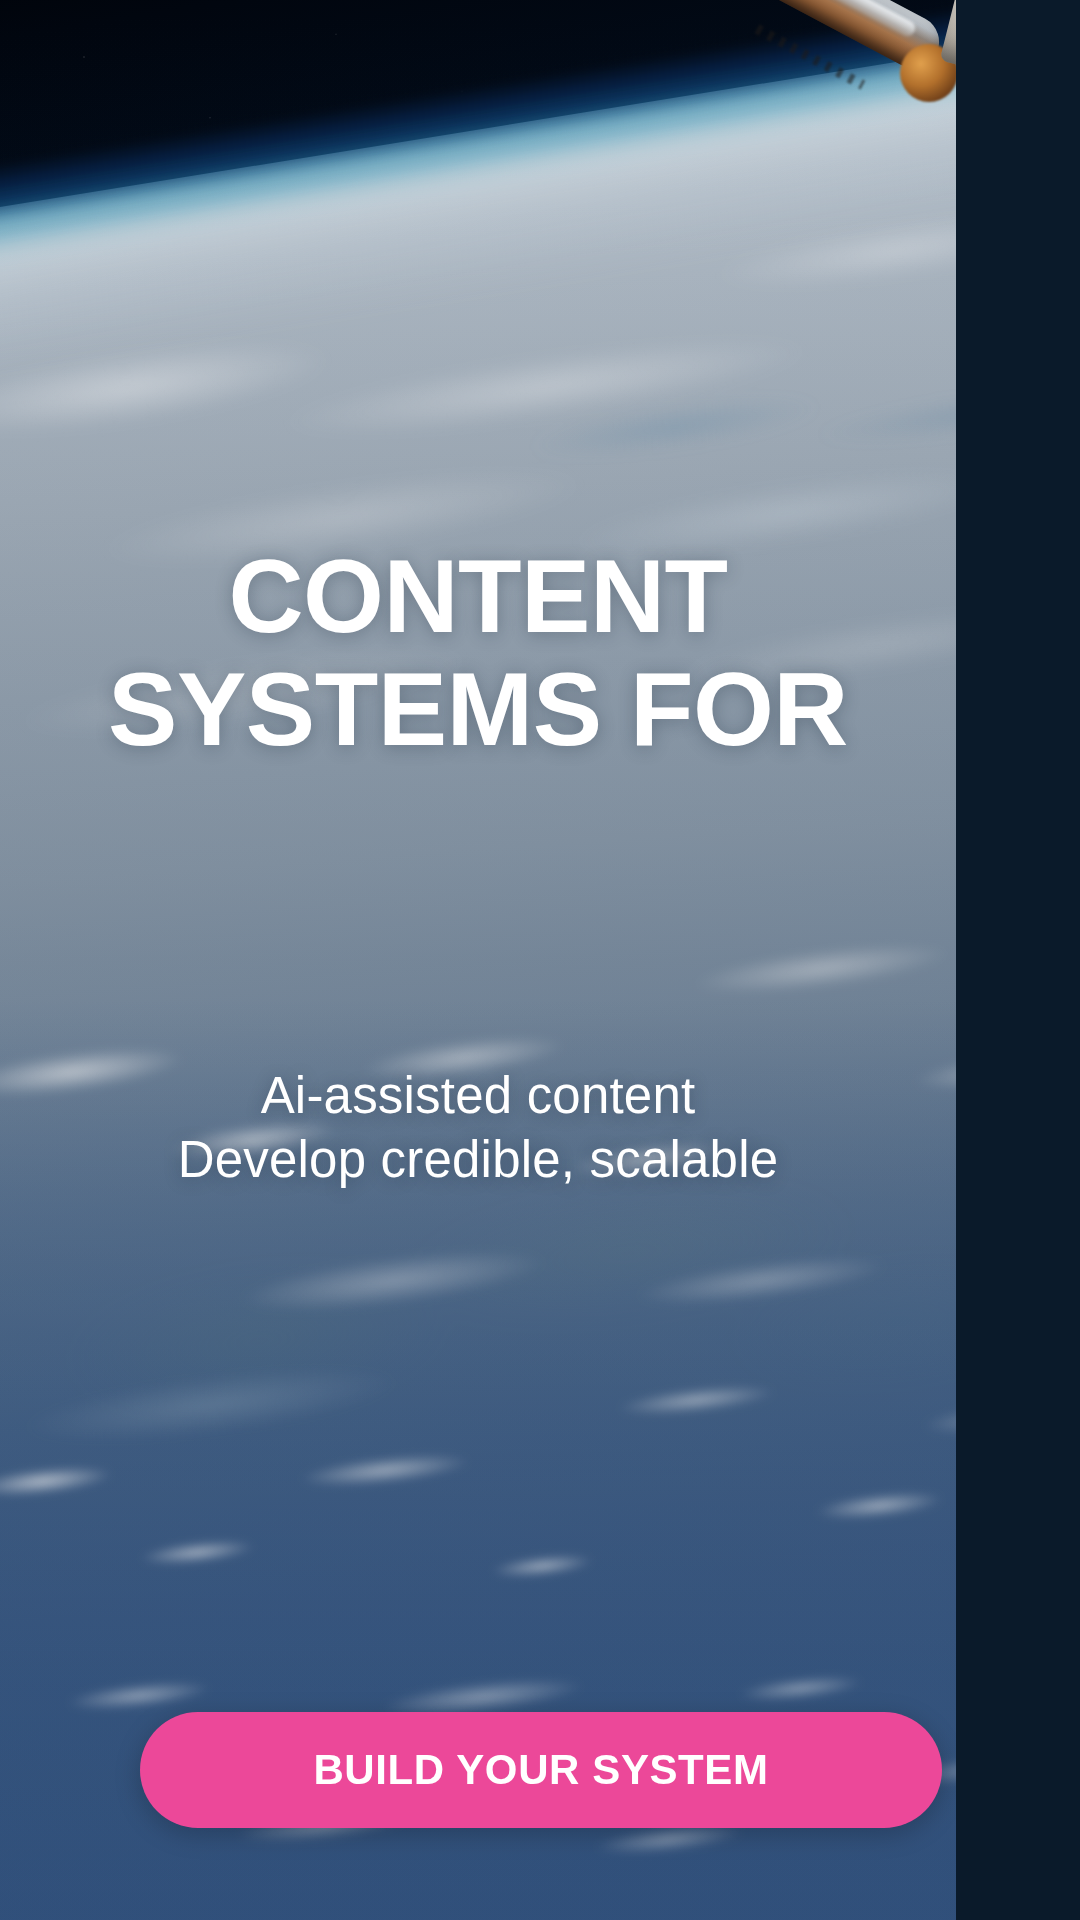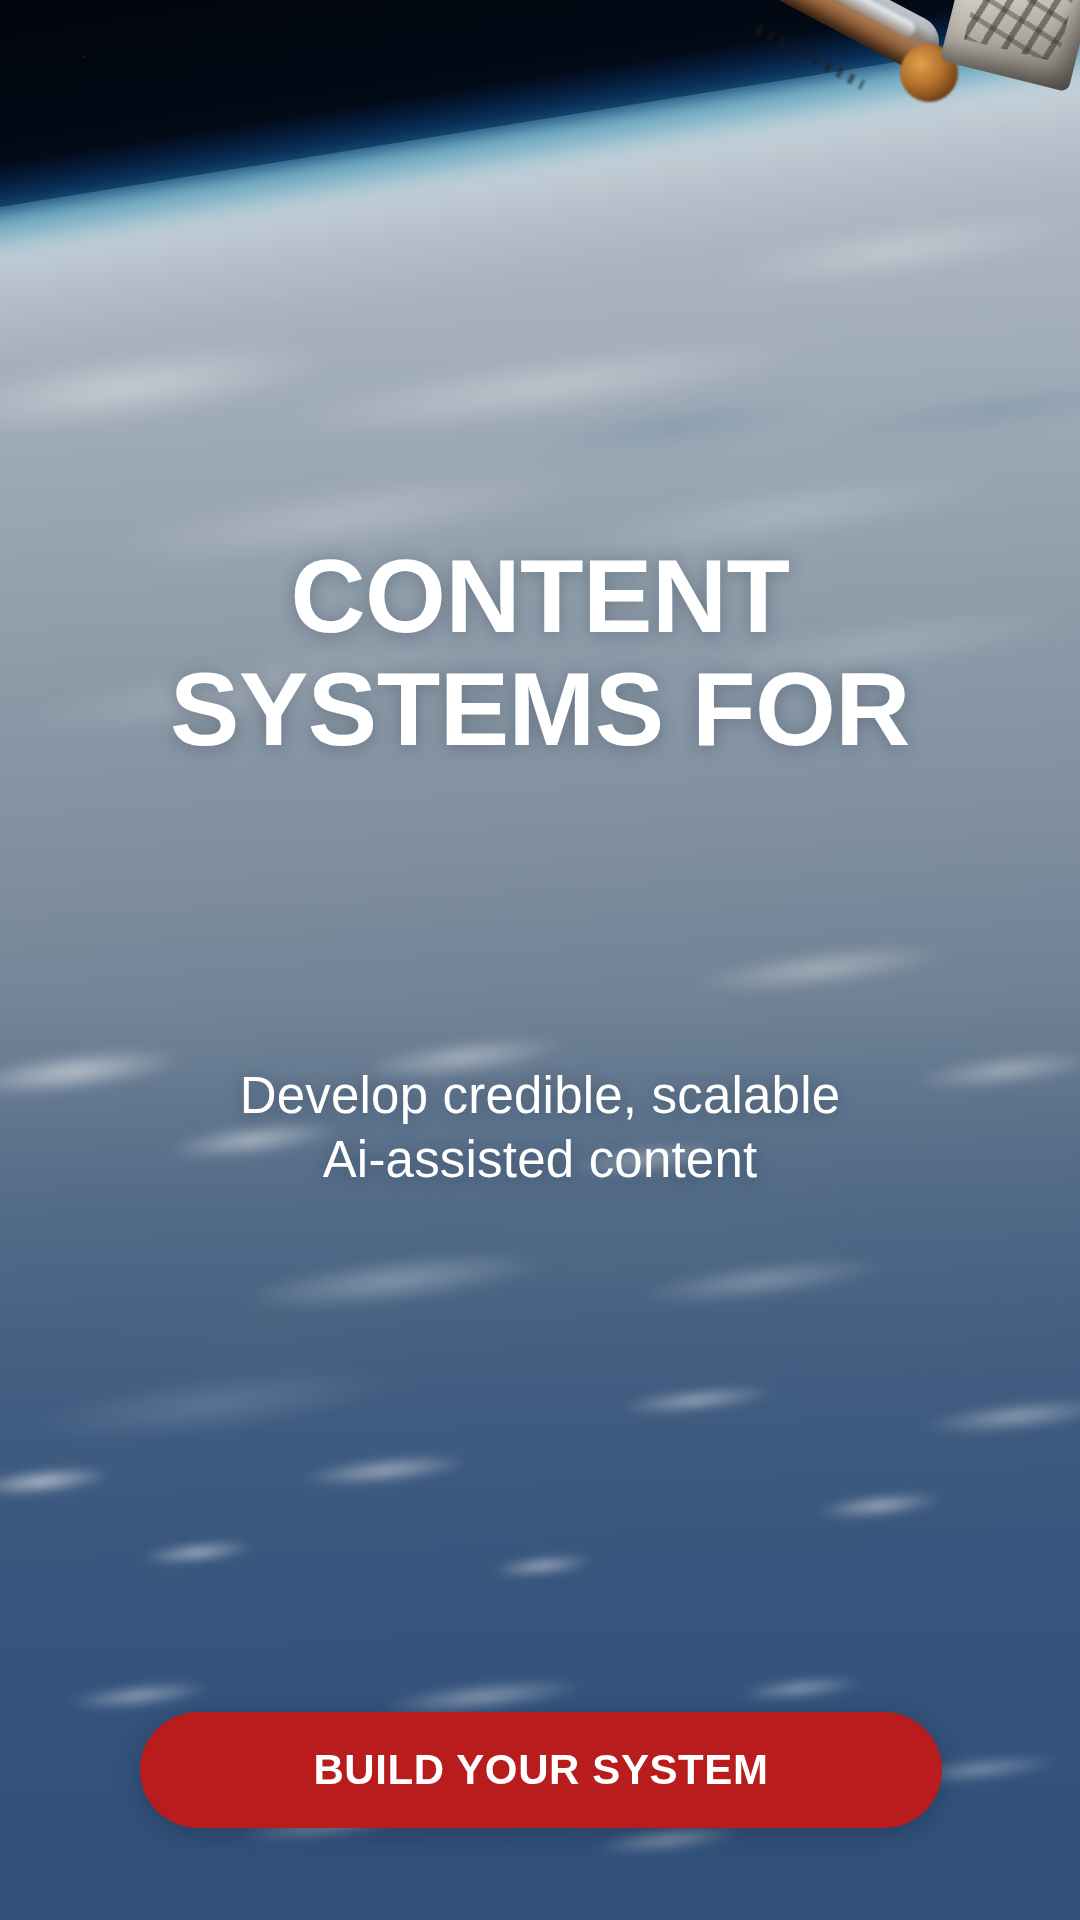--- a/index.html
+++ b/index.html
@@ -5,21 +5,21 @@
   * { margin:0; padding:0; box-sizing:border-box; }
   html, body { width:1080px; height:1920px; }
   body {
     font-family:"Liberation Sans", sans-serif;
     background:#0a1a2a;
     overflow:hidden;
   }
 
   .hero {
     position:relative;
-    width:1080px;
+    width:956px;
     height:1920px;
     overflow:hidden;
   }
 
   
   .bg { position:absolute; inset:0; overflow:hidden; }
 
   
   .earth-base {
     position:absolute; inset:0;
@@ -281,21 +281,21 @@
   .cta-wrap {
     position:absolute;
     left:140px; top:1712px;
     width:802px; height:116px;
   }
   .cta {
     display:flex; align-items:center; justify-content:center;
     width:100%; height:100%;
     border:none;
     border-radius:58px;
-    background:#b91c1c;
+    background:#ec4899;
     color:#ffffff;
     font-family:"Liberation Sans", sans-serif;
     font-size:42px;
     font-weight:bold;
     letter-spacing:0.6px;
     cursor:pointer;
     box-shadow:0 6px 26px rgba(0,0,0,0.22);
   }
 </style>
 </head>
@@ -330,22 +330,22 @@
   </div>
 
   <div class="content">
 
     <h1 class="headline">
       <span class="ln">CONTENT</span>
       <span class="ln">SYSTEMS FOR</span>
     </h1>
 
     <p class="subhead">
+      <span class="ln">Ai-assisted content</span>
       <span class="ln">Develop credible, scalable</span>
-      <span class="ln">Ai-assisted content</span>
     </p>
 
     <div class="cta-wrap">
       <button class="cta">BUILD YOUR SYSTEM</button>
     </div>
 
   </div>
 </div>
 
 </body></html>

